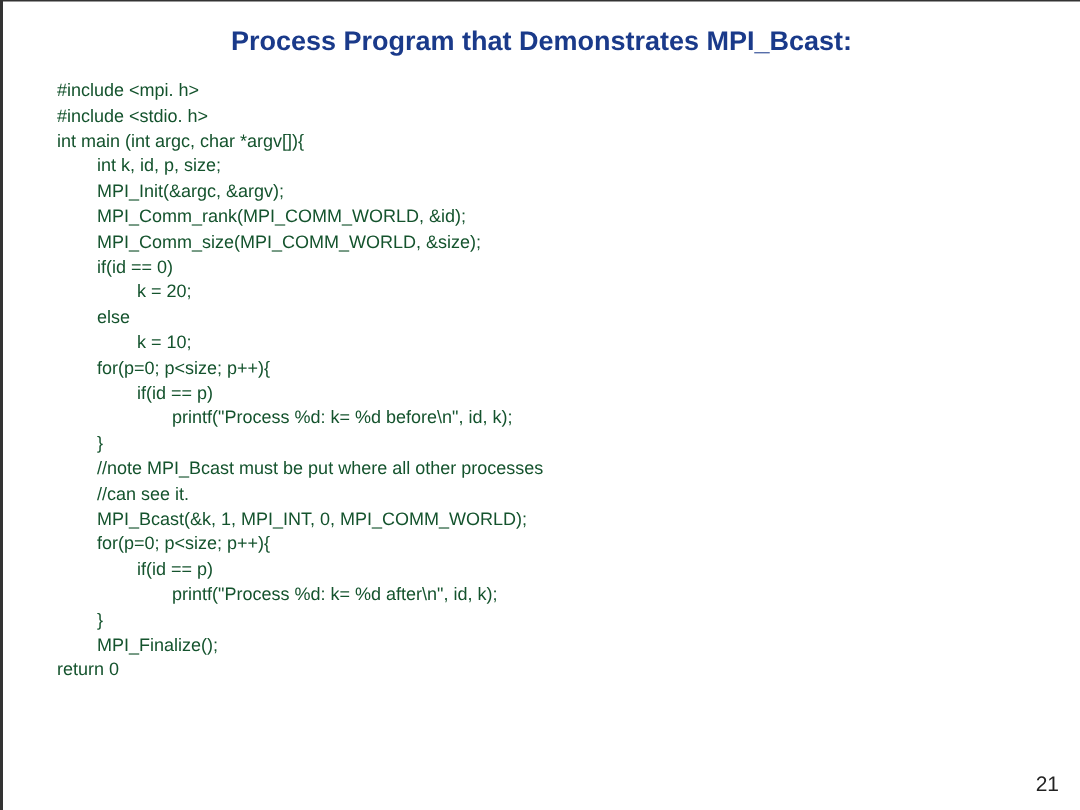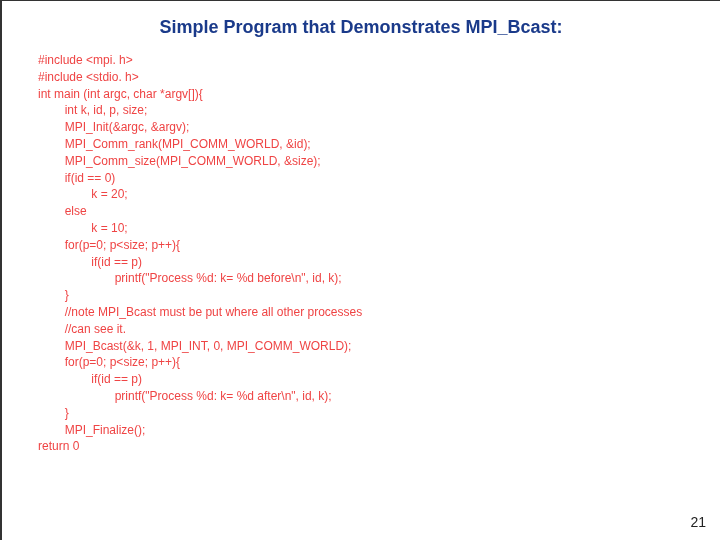--- a/index.html
+++ b/index.html
@@ -23,38 +23,38 @@
     text-align: center;
     font-size: 18px;
     font-weight: bold;
     color: #1a3a8a;
     margin-top: 16px;
     margin-bottom: 14px;
   }
   .code {
     font-family: Verdana, Geneva, sans-serif;
     font-size: 12px;
-    color: #ef4444;
+    color: #14532d;
     white-space: pre;
     line-height: 1.4;
     margin-left: 36px;
   }
   .pagenum {
     position: absolute;
     right: 14px;
     bottom: 10px;
     font-size: 14px;
     color: #222;
   }
 </style>
 </head>
 <body>
 
 <div class="slide">
-  <div class="title">Simple Program that Demonstrates MPI_Bcast:</div>
+  <div class="title">Process Program that Demonstrates MPI_Bcast:</div>
   <div class="code">#include &lt;mpi. h&gt;
 #include &lt;stdio. h&gt;
 int main (int argc, char *argv[]){
         int k, id, p, size;
         MPI_Init(&amp;argc, &amp;argv);
         MPI_Comm_rank(MPI_COMM_WORLD, &amp;id);
         MPI_Comm_size(MPI_COMM_WORLD, &amp;size);
         if(id == 0)
                 k = 20;
         else

